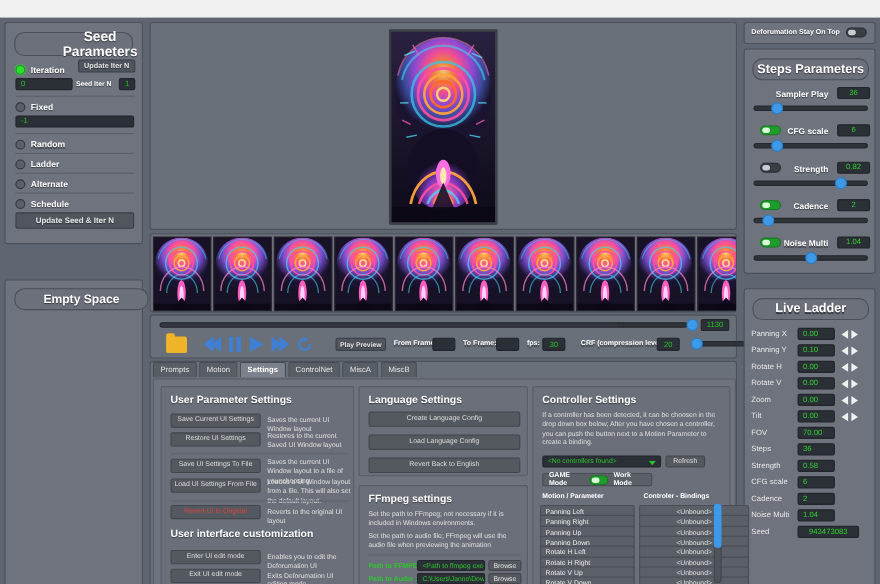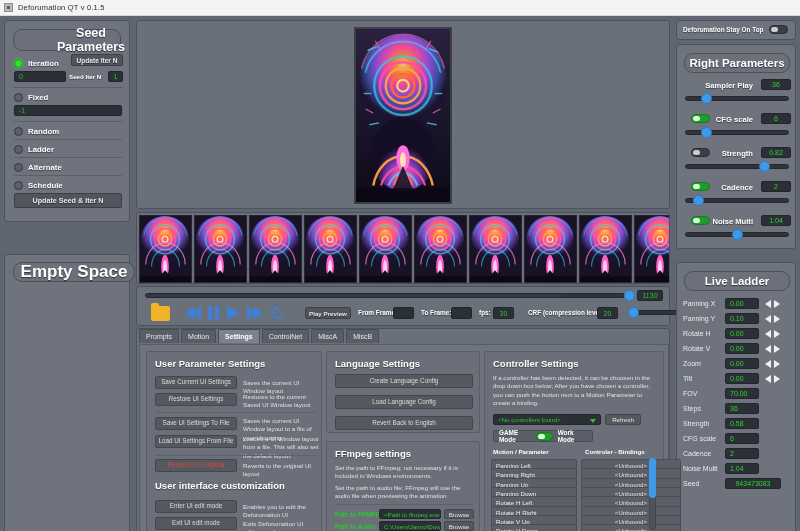--- a/index.html
+++ b/index.html
@@ -71,21 +71,21 @@
   .sm-btn {
     position: absolute; background: #50555e; border: 1px solid #3b3f47;
     border-radius: 2px; color: #e8e8e8; font-size: 6.6px; font-weight: bold;
     display: flex; align-items: center; justify-content: center;
     text-shadow: 0 1px 1px rgba(0,0,0,.5);
   }
   .tiny-lbl { position: absolute; font-size: 6.2px; color: #ffffff; font-weight: bold; text-shadow: 0 1px 1px rgba(0,0,0,.5); }
 
   
   #empty-panel { left: 4px; top: 238px; width: 126px; height: 288px; }
-  #empty-title { position:absolute; left: 8px; top: 7px; width: 122px; height: 20px; font-size: 17px; }
+  #empty-title { position:absolute; left: 8px; top: 7px; width: 122px; height: 20px; font-size: 11px; }
 
   
   #preview-panel { left: 136px; top: 4px; width: 534px; height: 189px; background:#6a7079; }
   #preview-img {
     position: absolute; left: 217px; top: 6px; width: 98px; height: 177px;
     border: 2px solid #3b3f46; background: #120d1c; overflow:hidden;
   }
   .art { position:absolute; left:0; top:0; width:100%; height:100%; }
 
   
@@ -209,24 +209,20 @@
   }
   .folder::before {
     content:""; position:absolute; left:0; top:-3px; width:8px;height:4px;background:#f0b429;border-radius:2px 2px 0 0;
   }
 </style>
 </head>
 <body>
 
 <div id="app">
 
-  <div class="titlebar">
-    <span class="tb-icon"></span>
-    <span class="tb-title">Deforumation QT v 0.1.5</span>
-  </div>
 
   <div class="desk">
 
     <div class="panel" id="seed-panel">
       <div class="hdr-btn" id="seed-title">Seed Parameters</div>
 
       <div class="seed-row" style="top:36px;">
         <span class="radio on"></span>
         <span class="seed-lbl">Iteration</span>
       </div>
@@ -681,21 +677,21 @@
     </div>
 
     <div class="panel" id="stay-panel">
       <div style="position:absolute;left:6px;top:5px;font-size:6.4px;color:#fff;font-weight:bold;text-shadow:0 1px 1px rgba(0,0,0,.5);">Deforumation Stay On Top</div>
       <div class="toggle off" style="position:absolute;left:92px;top:4px;">
         <span class="nub"></span>
       </div>
     </div>
 
     <div class="panel" id="live-params">
-      <div class="hdr-btn" id="lp-title">Right Parameters</div>
+      <div class="hdr-btn" id="lp-title">Steps Parameters</div>
       <div id="lp-rows">
           <div class="lp-row" style="top: 34px;">
             <span class="lp-label">Sampler Play</span>
             <span class="lp-val">36</span>
             <span class="track" style="left:8px; top:17px; width:104px;"></span>
             <span class="knob" style="left:24.43px; top:14px;"></span>
           </div>
           <div class="lp-row" style="top: 68px;">
             <span class="toggle on lp-toggle">
               <span class="nub"></span>

